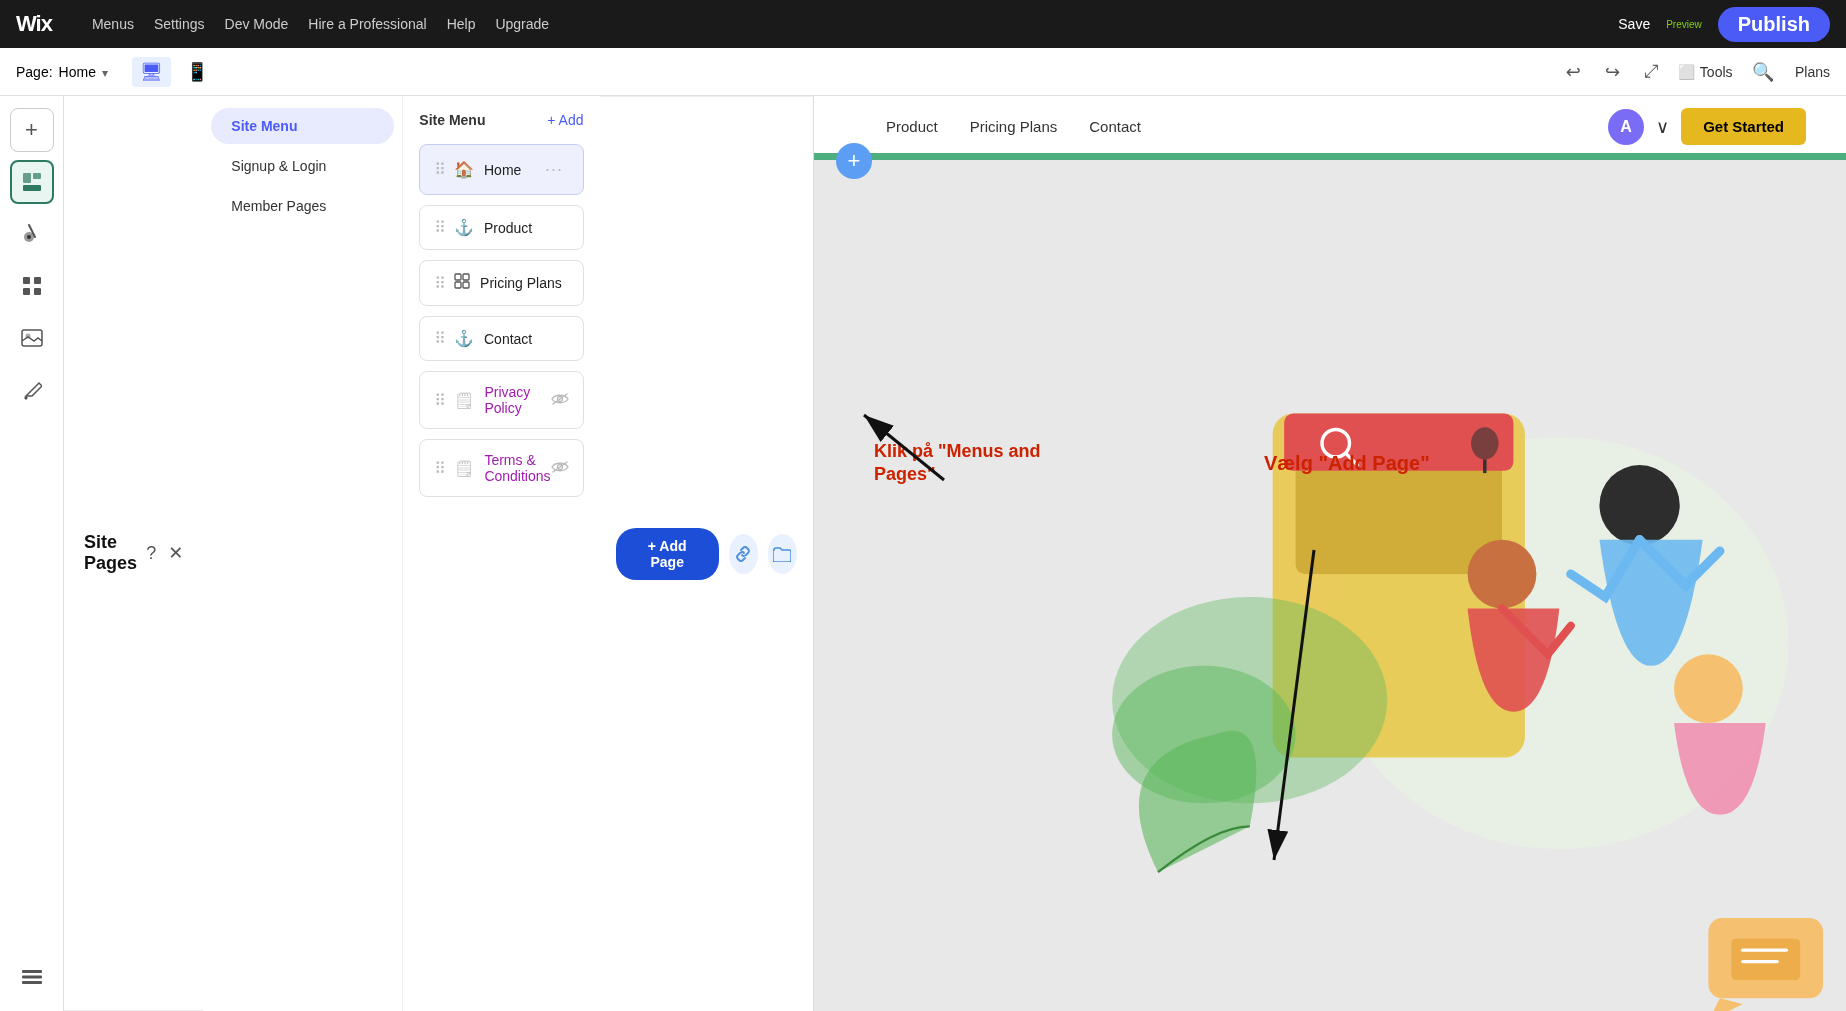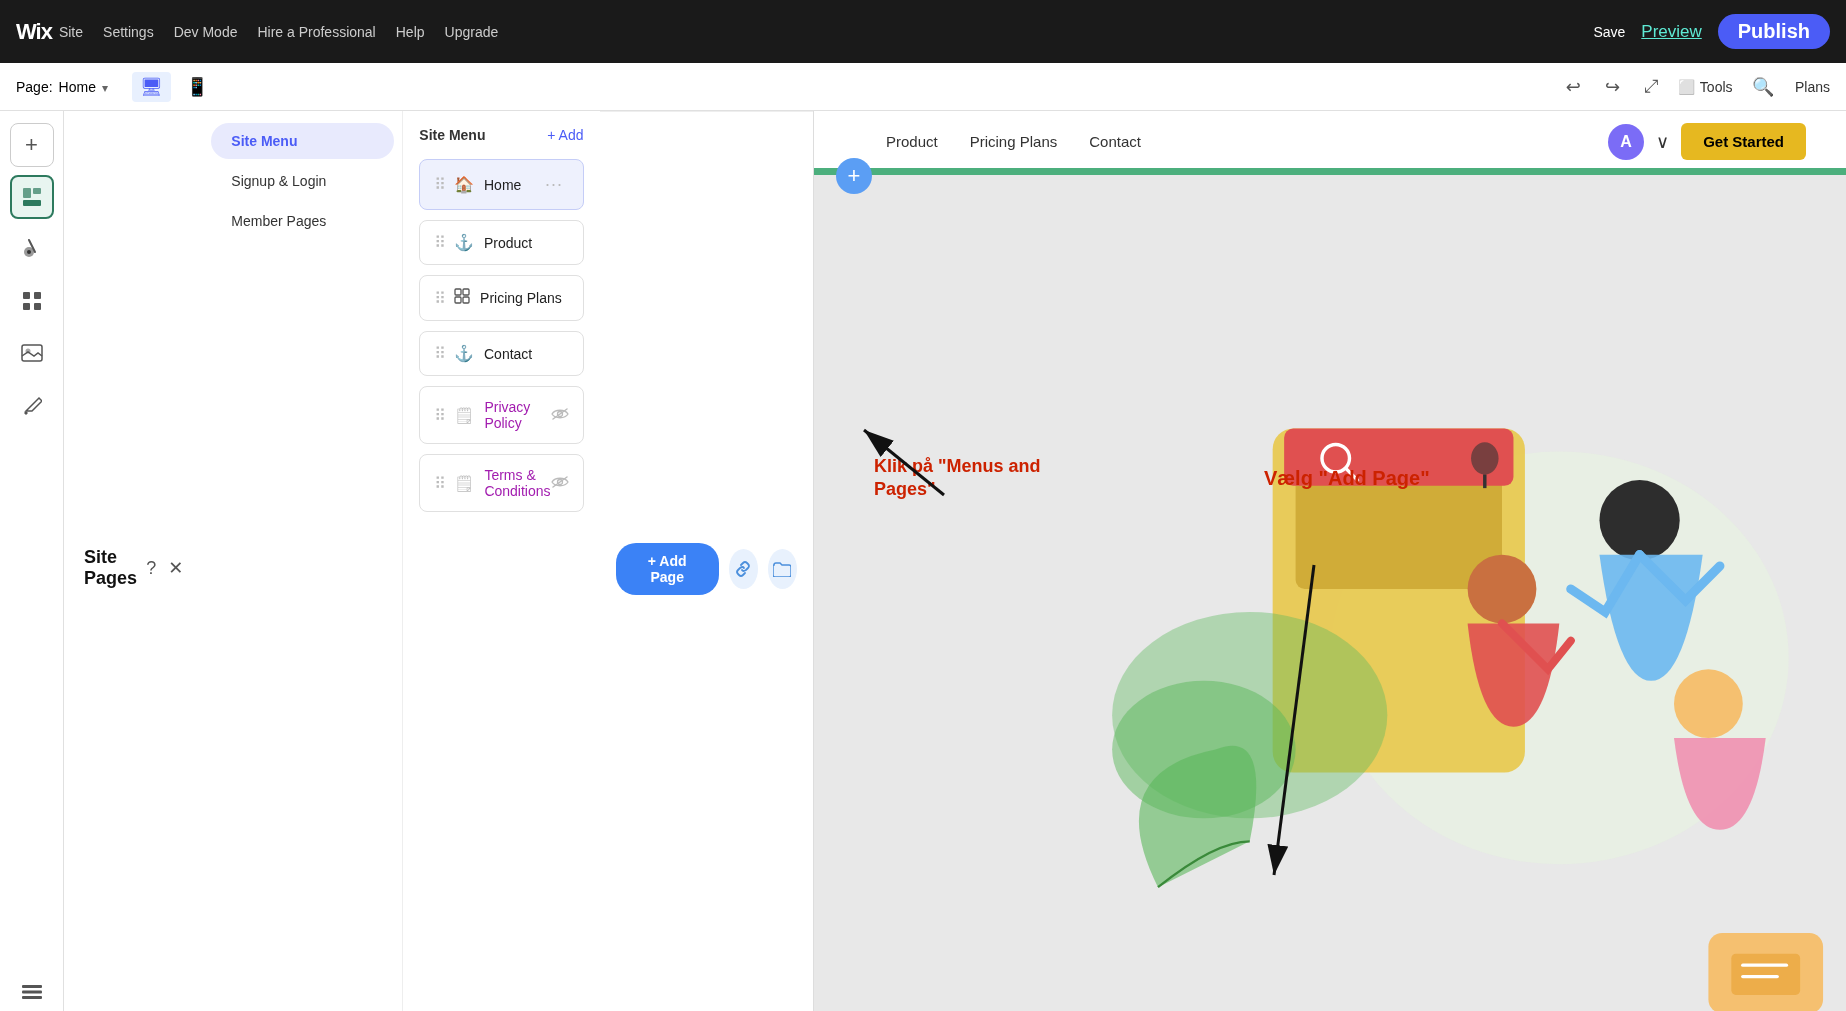--- a/index.html
+++ b/index.html
@@ -1,30 +1,30 @@
 <!DOCTYPE html>
 <html><head>
   <meta charset="utf-8">
   <style>
     * { box-sizing: border-box; margin: 0; padding: 0; }
     body { font-family: 'Helvetica Neue', Arial, sans-serif; background: #f0f0f0; overflow: hidden; }
 
     
     .top-bar {
-      display: flex; align-items: center; height: 63px;
-      background: #1a1a1a; color: #fff; padding: 0 16px; gap: 7px;
+      display: flex; align-items: center; height: 48px;
+      background: #1a1a1a; color: #fff; padding: 0 16px; gap: 40px;
       position: relative; z-index: 100;
     }
     .wix-logo { font-weight: 900; font-size: 22px; color: #fff; letter-spacing: -1px; }
     .top-bar-nav { display: flex; gap: 20px; align-items: center; font-size: 14px; }
     .top-bar-nav span { cursor: pointer; color: #ccc; }
     .upgrade-link { color: #7b6cf6; font-size: 14px; cursor: pointer; }
     .top-bar-right { display: flex; align-items: center; gap: 16px; margin-left: auto; }
     .save-btn { background: none; border: none; color: #fff; font-size: 14px; cursor: pointer; }
-    .preview-btn { background: none; border: none; color: #5eead4; font-size: 17px; cursor: pointer; text-decoration: underline; }
+    .preview-btn { background: none; border: none; color: #84cc16; font-size: 10px; cursor: pointer; }
     .publish-btn {
       background: #4b5cf6; color: #fff; border: none; border-radius: 20px;
       padding: 6px 20px; font-size: 20px; font-weight: 600; cursor: pointer;
     }
 
     
     .second-bar {
       display: flex; align-items: center; height: 48px;
       background: #fff; padding: 0 16px; gap: 16px;
       border-bottom: 1px solid #e0e0e0; position: relative; z-index: 99;
@@ -105,21 +105,21 @@
     .page-item-hidden { font-size: 14px; color: #bbb; }
     .page-item-menu { background: none; border: none; cursor: pointer; font-size: 18px; color: #bbb; border-radius: 50%; padding: 2px 6px; }
     .page-item.dimmed .page-item-name { color: #a21caf; }
     .page-item.dimmed .page-item-icon { color: #bbb; }
 
     
     .panel-bottom {
       padding: 16px; border-top: 1px solid #eee; display: flex; gap: 10px; align-items: center;
     }
     .add-page-btn {
-      background: #3b82f6; color: #fff; border: none; border-radius: 20px;
+      background: #1d4ed8; color: #fff; border: none; border-radius: 20px;
       padding: 10px 24px; font-size: 14px; font-weight: 600; cursor: pointer;
     }
     .link-btn {
       background: #e8f1fd; border: none; border-radius: 50%; width: 40px; height: 40px;
       display: flex; align-items: center; justify-content: center; cursor: pointer; font-size: 18px; color: #4b8fdc;
     }
     .folder-btn {
       background: #e8f1fd; border: none; border-radius: 50%; width: 40px; height: 40px;
       display: flex; align-items: center; justify-content: center; cursor: pointer; font-size: 18px; color: #4b8fdc;
     }
@@ -173,21 +173,21 @@
     .green-accent {
       height: 4px; background: #4caf7d; position: absolute; bottom: 0; left: 0; right: 0;
     }
   </style>
 </head>
 <body>
 
 <div class="top-bar">
   <span class="wix-logo">Wix</span>
   <div class="top-bar-nav">
-    <span>Site</span>
+    <span>Menus</span>
     <span>Settings</span>
     <span>Dev Mode</span>
     <span>Hire a Professional</span>
     <span>Help</span>
     <span class="upgrade-link">Upgrade</span>
   </div>
   <div class="top-bar-right">
     <button class="save-btn">Save</button>
     <button class="preview-btn">Preview</button>
     <button class="publish-btn">Publish</button>

